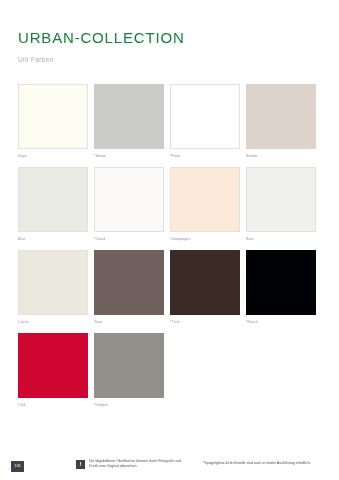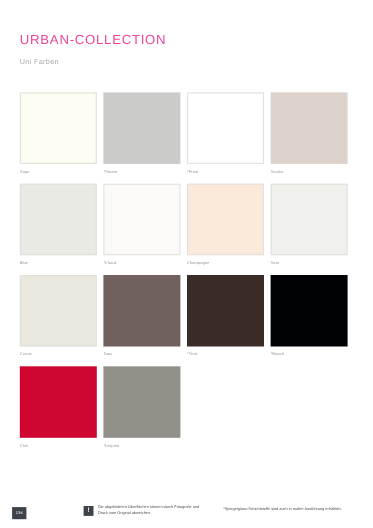--- a/index.html
+++ b/index.html
@@ -25,24 +25,24 @@
   }
 
   
   .header {
     position: absolute;
     left: 18px;
     top: 30px;
     width: 305px;
   }
   .title {
-    font-size: 12px;
+    font-size: 15px;
     font-weight: 300;
     letter-spacing: 0.055em;
-    color: #ec4899;
+    color: #15803d;
     line-height: 1.05;
     white-space: nowrap;
   }
   .subtitle {
     margin-top: 10px;
     font-size: 6.6px;
     font-weight: 400;
     letter-spacing: 0.045em;
     color: #a7abae;
     line-height: 1.1;

